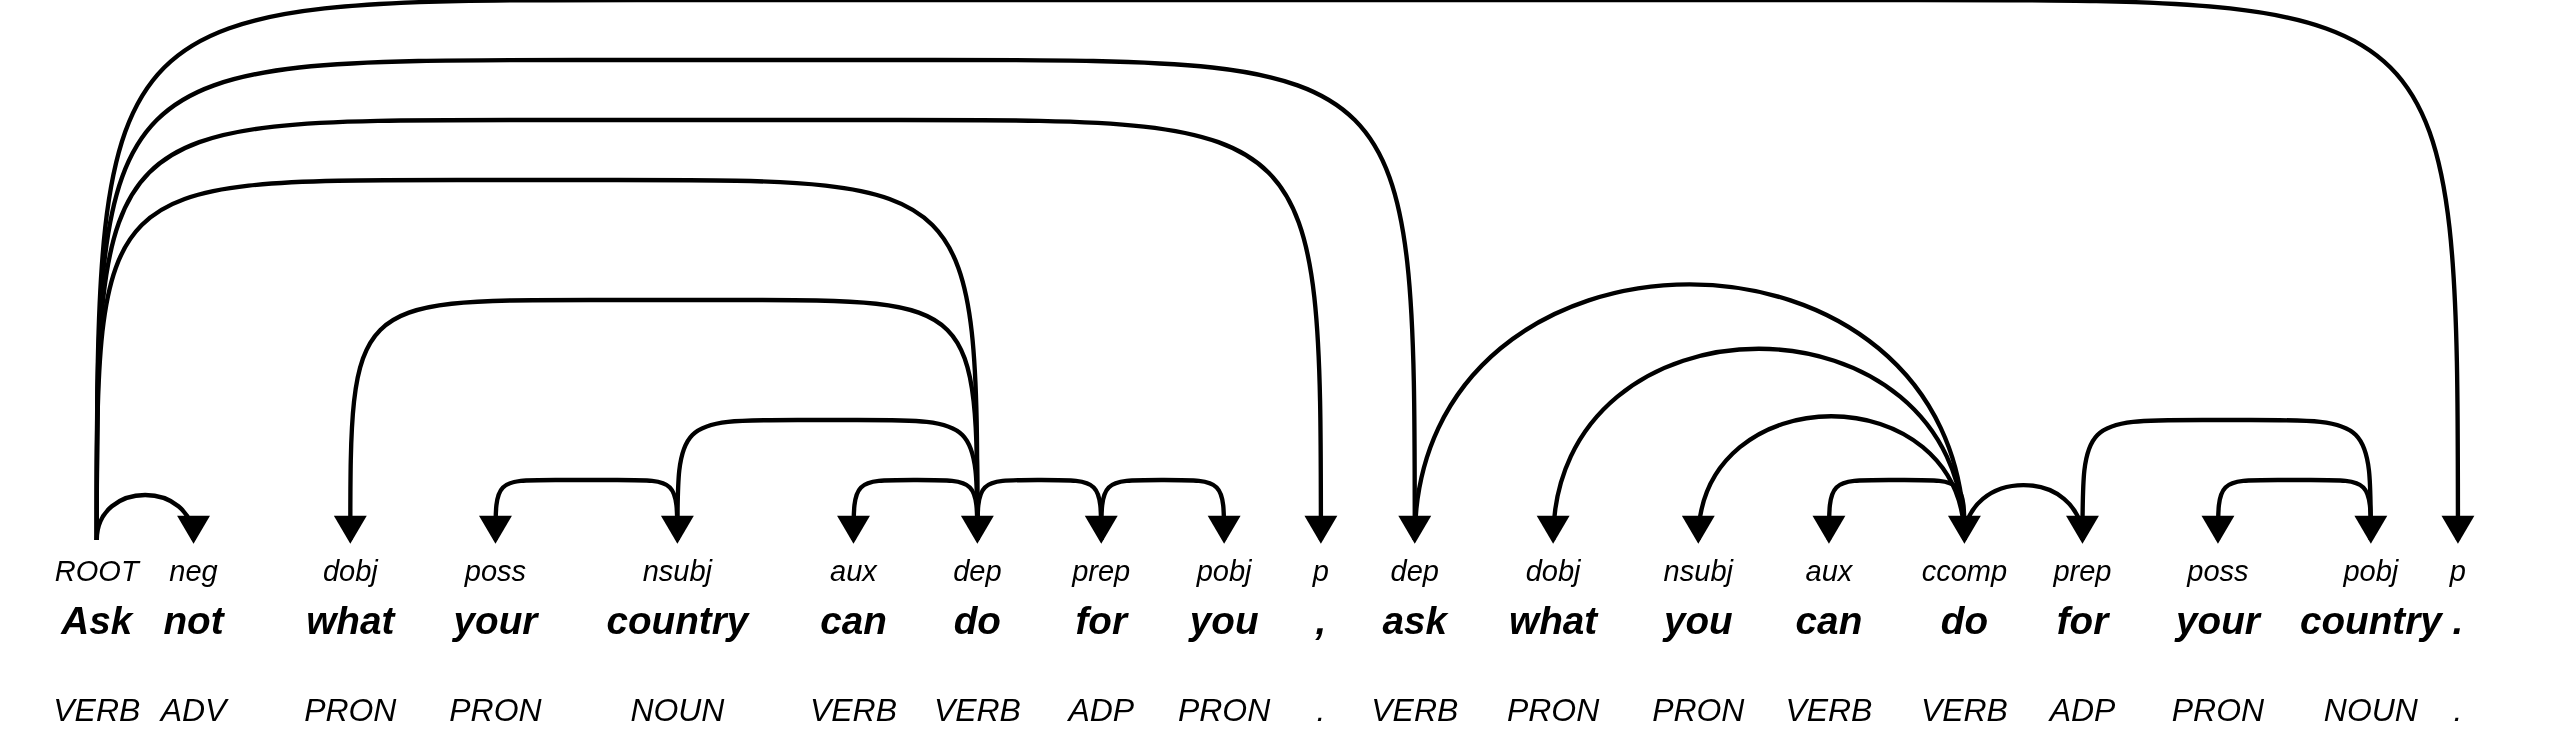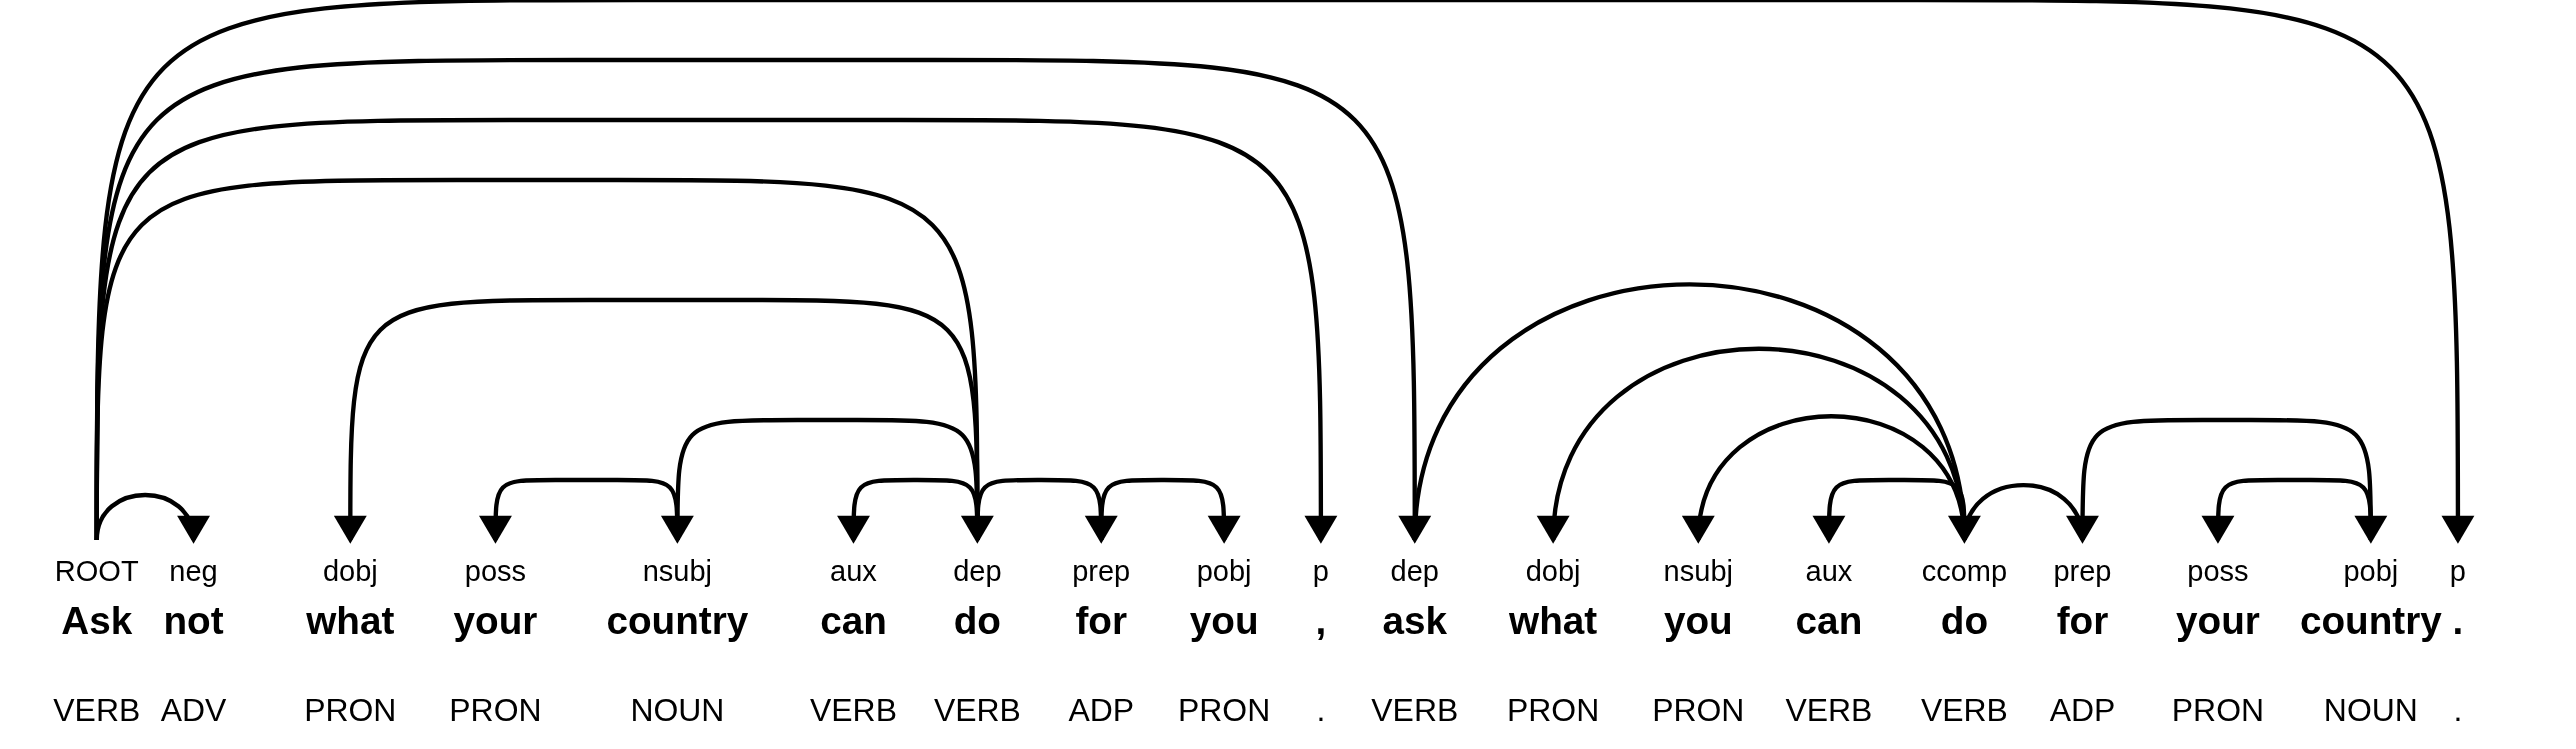--- a/index.html
+++ b/index.html
@@ -10,20 +10,21 @@
   body {
     font-family: "Liberation Sans", sans-serif;
     color: #000000;
   }
   #dep-viz {
     position: relative;
     width: 2576px;
     height: 750px;
     background: #ffffff;
     overflow: hidden;
+    font-style: italic;
   }
   #dep-svg {
     position: absolute;
     left: 0;
     top: 0;
     width: 2576px;
     height: 750px;
     display: block;
   }
   .arc-path {

